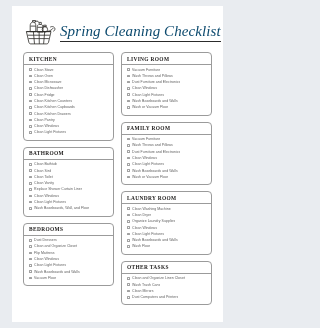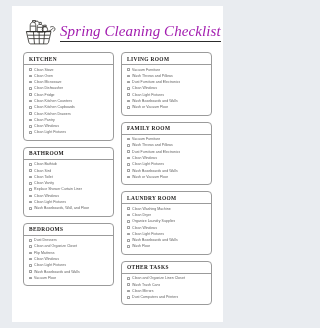--- a/index.html
+++ b/index.html
@@ -42,21 +42,21 @@
     flex: 1 1 auto;
     border-bottom: 1px solid #2c2c2c;
     padding-bottom: 1px;
     margin-top: 3px;
   }
   .title {
     font-family: "Liberation Serif", "DejaVu Serif", serif;
     font-style: italic;
     font-size: 15px;
     line-height: 17px;
-    color: #a21caf;
+    color: #0c4a6e;
     white-space: nowrap;
     letter-spacing: 0.1px;
   }
   
   .columns {
     display: flex;
     gap: 7px;
     padding: 6px 11px 0 11px;
     box-sizing: border-box;
   }

